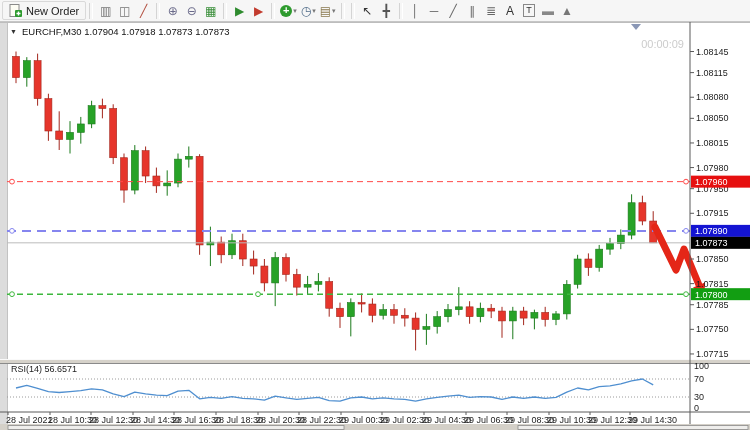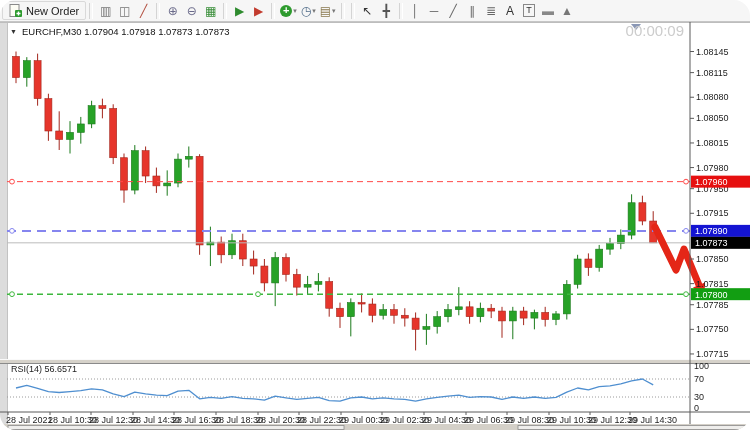--- a/index.html
+++ b/index.html
@@ -1,18 +1,18 @@
 <!DOCTYPE html>
 <html><head>
 <meta charset="utf-8">
 <style>
   html,body{margin:0;padding:0;background:#fff;}
   *{box-sizing:border-box;}
   .app{width:750px;height:430px;position:relative;overflow:hidden;background:#fff;
-       font-family:"Liberation Sans","DejaVu Sans",sans-serif;border-radius:16px;}
+       font-family:"Liberation Sans","DejaVu Sans",sans-serif;}
   
   .toolbar{display:flex;align-items:center;height:22px;background:#f6f6f6;
            border-bottom:1px solid #c6c6c6;padding:0 4px 0 2px;}
   .sep{width:4px;height:16px;border-left:1px solid #d4d4d4;border-right:1px solid #ffffff;margin:0 3px;}
   .btn-new{display:flex;align-items:center;gap:4px;height:19px;padding:0 6px;background:transparent;
            border:1px solid #d9d9d9;border-radius:2px;font-size:11px;color:#222;cursor:default;
            font-family:inherit;}
   .tbtn{min-width:19px;height:19px;display:flex;align-items:center;justify-content:center;
         font-size:12px;line-height:1;border:1px solid transparent;border-radius:2px;cursor:default;
         background:transparent;padding:0 1px;font-family:inherit;}
@@ -21,21 +21,21 @@
           display:flex;align-items:center;justify-content:center;border:1px solid transparent;
           background:transparent;border-radius:2px;font-family:inherit;}
   .tf-btn.active{background:#ffffff;border:1px solid #909090;color:#222;}
   .ind-plus{display:inline-flex;width:12px;height:12px;border-radius:7px;background:#2e9b2e;color:#fff;
             font-size:11px;font-weight:bold;align-items:center;justify-content:center;line-height:1;}
   .boxT{border:1px solid #888;padding:0 2px;font-size:9px;line-height:11px;}
   
   .chart-wrap{position:absolute;top:22px;left:0;width:750px;height:408px;}
   .hdr{position:absolute;left:10px;top:4px;font-size:9.5px;color:#111;display:flex;gap:5px;align-items:center;z-index:5;}
   .hdr .tri{font-size:7px;color:#333;}
-  .timer{position:absolute;right:66px;top:0;font-size:15px;color:#cccccc;z-index:5;}
+  .timer{position:absolute;right:66px;top:16px;font-size:11px;color:#cccccc;z-index:5;}
   svg text{font-family:"Liberation Sans","DejaVu Sans",sans-serif;}
   .ax{font-size:9px;fill:#1d1d1d;}
   .axw{font-size:9px;fill:#ffffff;}
   .rsilbl{font-size:9px;fill:#222;}
 </style>
 </head>
 <body>
 
 <div class="app">
 

